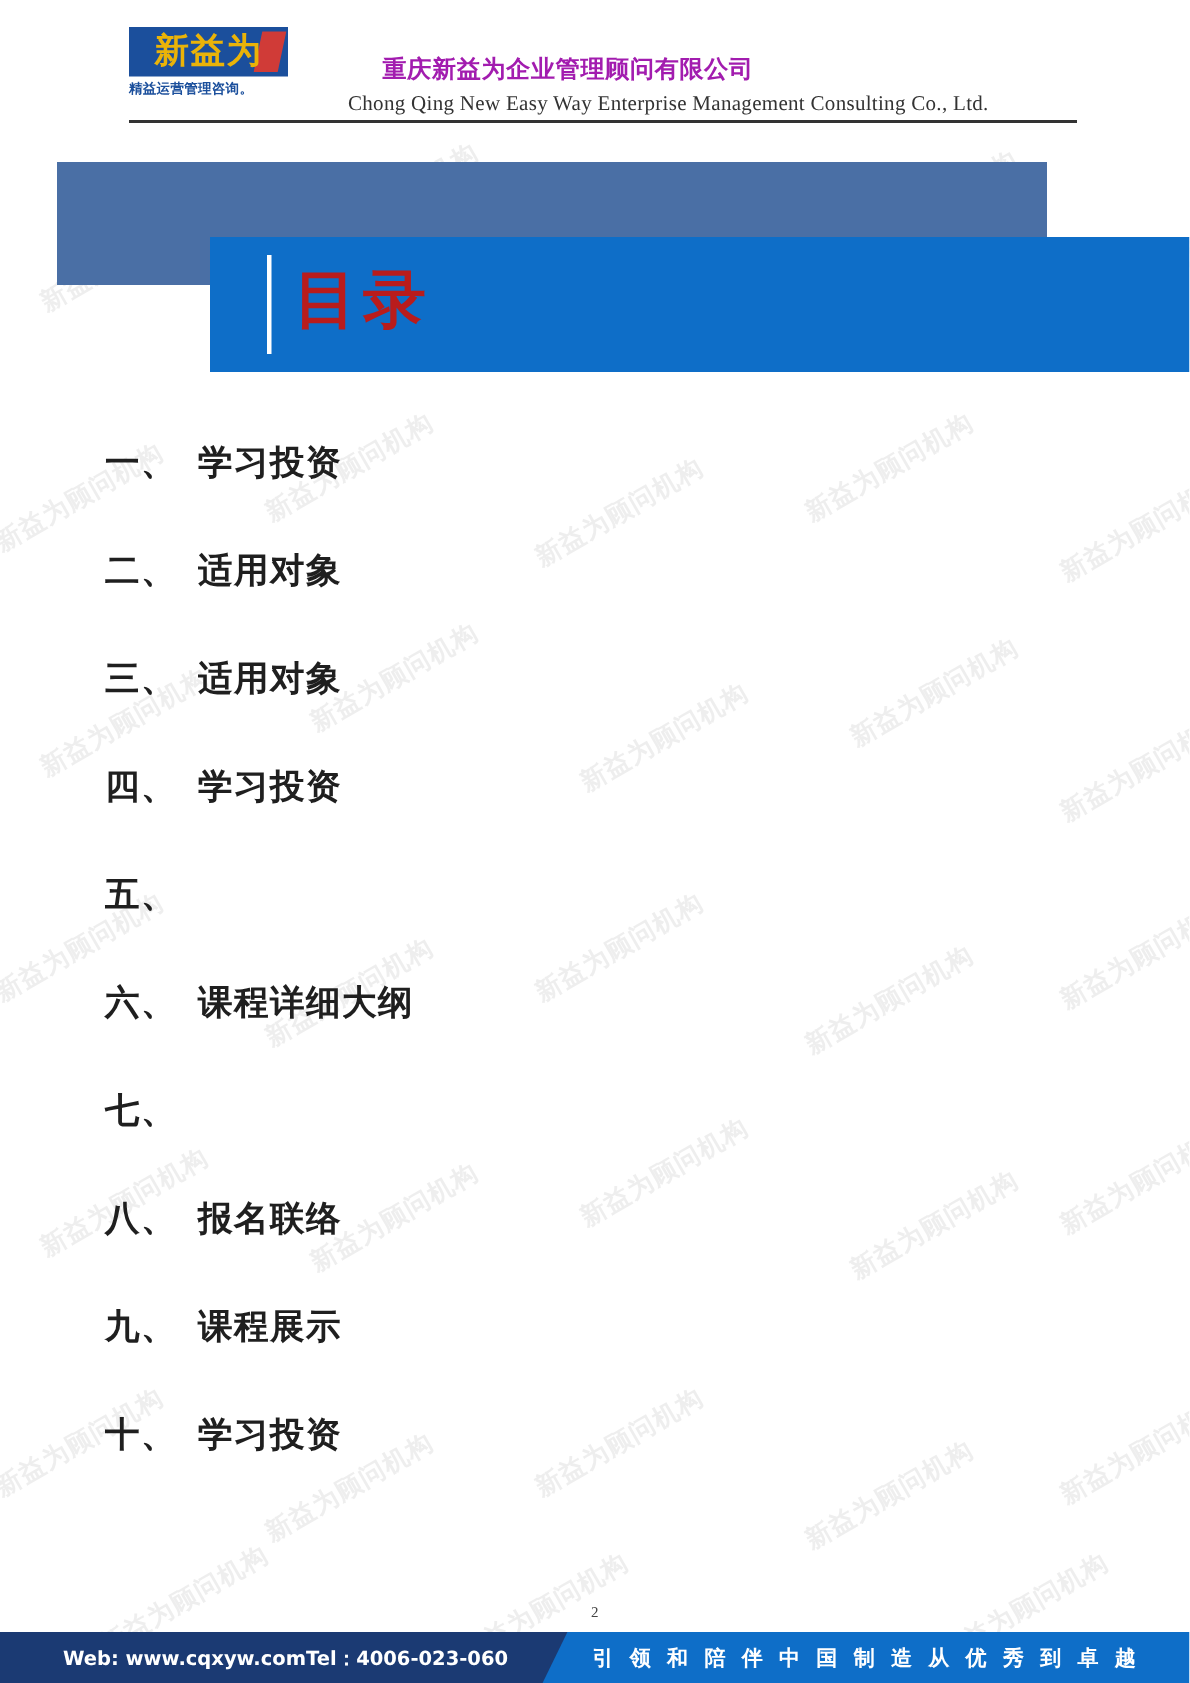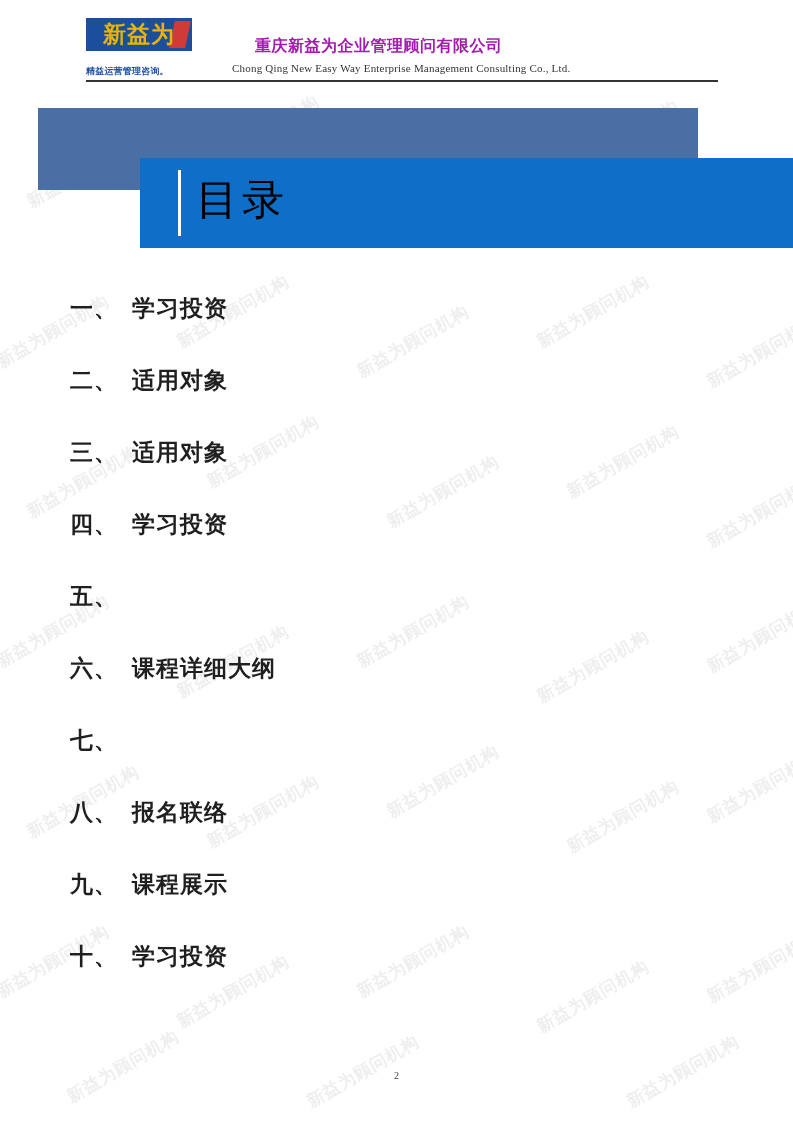--- a/index.html
+++ b/index.html
@@ -73,39 +73,39 @@
     background: #e03a2f;
     transform: skewX(-12deg);
     opacity: 0.92;
   }
   .logo-main span { position: relative; z-index: 2; }
   .logo-sub {
     width: 112px;
     font-size: 9px;
     color: #1b4f9c;
     font-weight: bold;
-    margin-top: 14px;
+    margin-top: 2px;
     letter-spacing: 0.2px;
     font-family: "DejaVu Sans", sans-serif;
   }
   .company-cn {
     position: absolute;
     left: 255px;
     top: 36px;
     font-size: 16px;
     font-weight: bold;
     color: #a21caf;
     font-family: "DejaVu Sans", sans-serif;
     letter-spacing: 0.5px;
   }
   .company-en {
     position: absolute;
     left: 232px;
     top: 62px;
-    font-size: 11px;
+    font-size: 14px;
     color: #333333;
     font-family: "Liberation Serif", serif;
     letter-spacing: 0.2px;
   }
   .header-rule {
     position: absolute;
     left: 86px;
     top: 80px;
     width: 632px;
     height: 2px;
@@ -138,22 +138,22 @@
     width: 3px;
     height: 66px;
     background: #ffffff;
     z-index: 5;
   }
   .title-text {
     position: absolute;
     left: 196px;
     top: 172px;
     font-size: 42px;
-    font-weight: normal;
-    color: #000000;
+    font-weight: bold;
+    color: #b91c1c;
     letter-spacing: 4px;
     font-family: "DejaVu Sans", sans-serif;
     z-index: 5;
   }
 
   
   .toc {
     position: absolute;
     left: 70px;
     top: 272px;
@@ -343,14 +343,21 @@
       <span class="toc-label">课程展示</span>
     </div>
     <div class="toc-item">
       <span class="toc-num">十、</span>
       <span class="toc-label">学习投资</span>
     </div>
   </div>
 
   <div class="page-num">2</div>
 
+  <div class="footer">
+    <div class="footer-right"></div>
+    <div class="footer-wedge"></div>
+    <div class="footer-left"></div>
+    <div class="footer-left-text">Web: www.cqxyw.comTel：4006-023-060</div>
+    <div class="footer-right-text">引 领 和 陪 伴 中 国 制 造 从 优 秀 到 卓 越</div>
+  </div>
 
 </div>
 
 </body></html>

